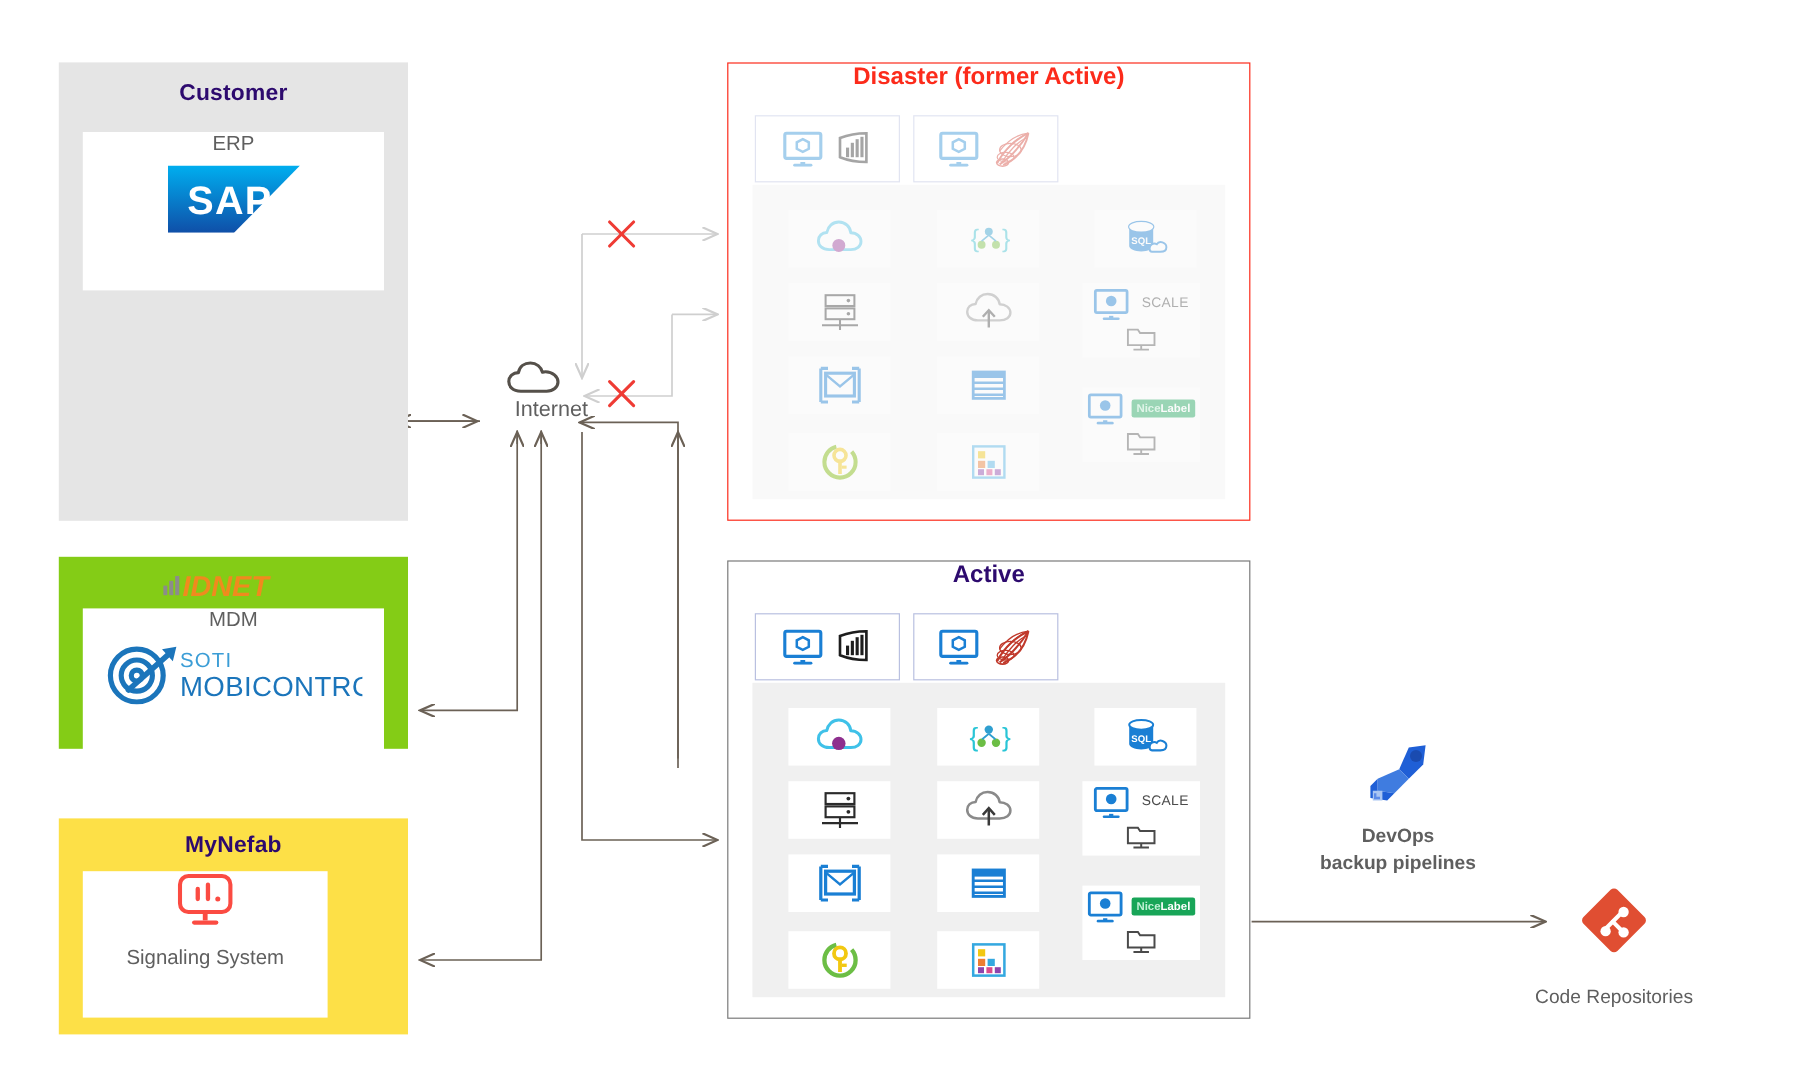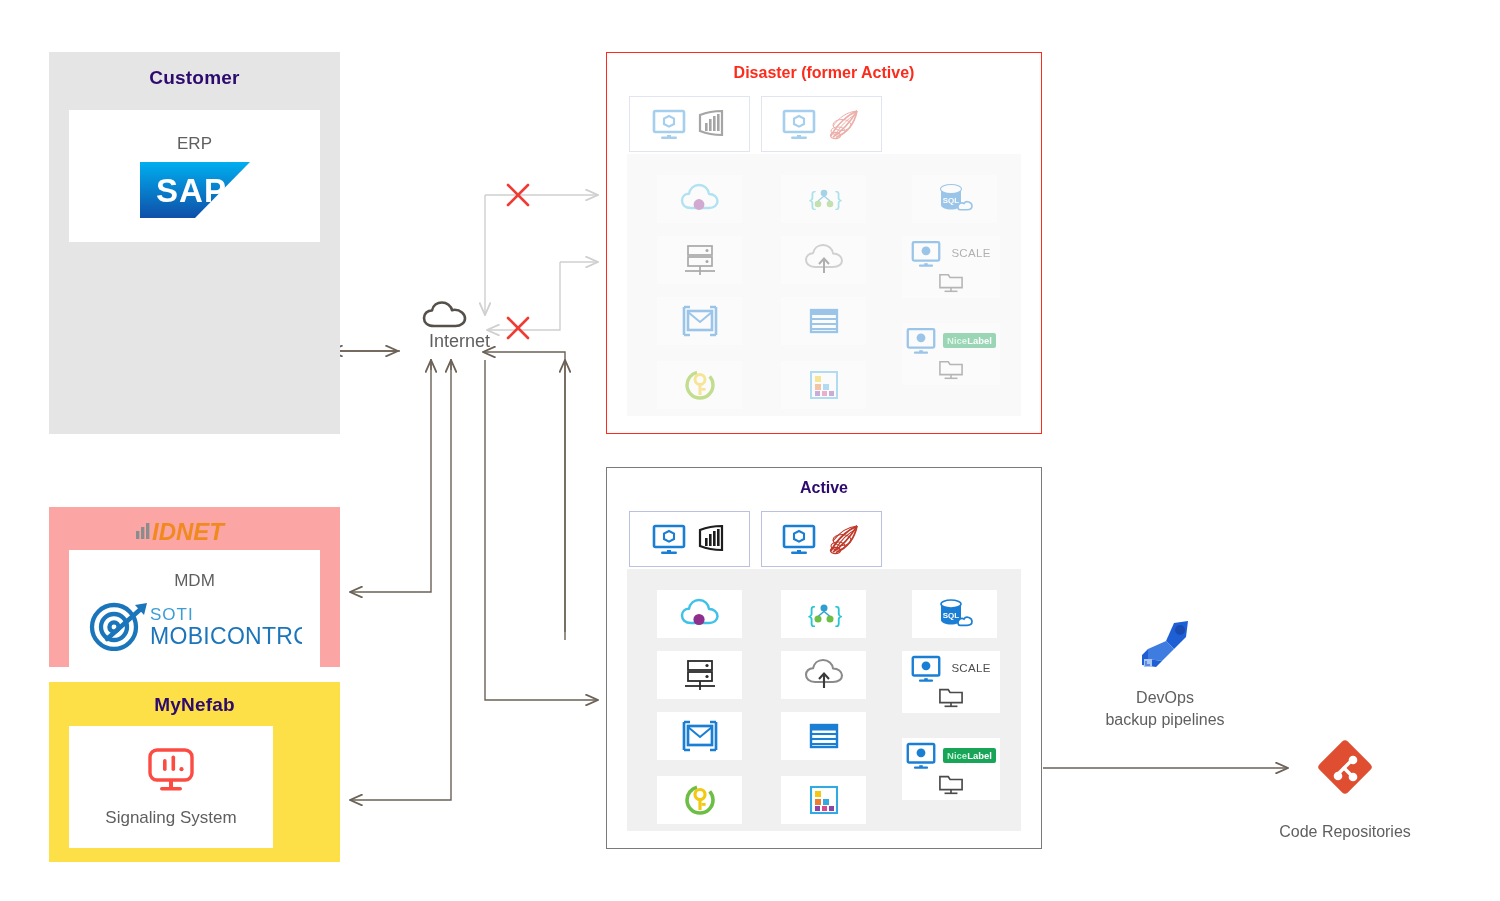--- a/index.html
+++ b/index.html
@@ -14,49 +14,49 @@
   .abs { position:absolute; }
 
   
   .panel { position:absolute; }
   .panel-title {
     text-align:center; font-weight:bold; font-size:19px;
     letter-spacing:.2px;
   }
   .white-card {
     background:#ffffff; position:absolute;
-    display:flex; flex-direction:column; align-items:center; justify-content:center;
+    display:flex; flex-direction:column; align-items:center; 
   }
   .card-label { font-size:17px; color:#5f5f5f; }
 
   #customer-panel { left:49px; top:52px; width:291px; height:382px; background:#e5e5e5; }
   #customer-panel .panel-title { color:#2d0a6e; margin-top:15px; }
   #customer-erp-card { left:20px; top:58px; width:251px; height:132px; }
   #customer-mw-card  { left:20px; top:238px; width:251px; height:125px; }
 
-  #idnet-panel { left:49px; top:507px; width:291px; height:160px; background:#fca5a5; }
+  #idnet-panel { left:49px; top:464px; width:291px; height:160px; background:#84cc16; }
   #idnet-logo-wrap { margin-top:10px; display:flex; justify-content:center; }
   #idnet-mdm-card { left:20px; top:43px; width:251px; height:122px; }
 
   #mynefab-panel { left:49px; top:682px; width:291px; height:180px; background:#fde047; }
   #mynefab-panel .panel-title { color:#2d0a6e; margin-top:12px; }
   #mynefab-card { left:20px; top:44px; width:204px; height:122px; }
 
   
   .sap-logo { width:110px; height:56px; position:relative; margin-top:8px; }
 
   
   #internet-node { left:400px; top:300px; width:90px; text-align:right; }
   #internet-label { font-size:18px; color:#5f5f5f; margin-top:1px; }
 
   
   .cluster { position:absolute; background:#fff; }
   #disaster-cluster { left:606px; top:52px; width:436px; height:382px; border:1.6px solid #fc2b1b; }
   #active-cluster   { left:606px; top:467px; width:436px; height:382px; border:1.3px solid #7a7a7a; }
-  .cluster-title { text-align:center; font-weight:bold; font-size:16px; margin-top:11px; }
+  .cluster-title { text-align:center; font-weight:bold; font-size:20px; }
   #disaster-cluster .cluster-title { color:#fc2b1b; }
   #active-cluster .cluster-title { color:#2d0a6e; }
 
   .vm-box { position:absolute; border:1px solid #b9c0e0; background:#fff;
             display:flex; align-items:center; justify-content:center; gap:10px; }
   .gray-panel { position:absolute; background:#f0f0f0; }
   .svc { position:absolute; background:#ffffff;
          display:flex; align-items:center; justify-content:center; }
   .svc.dual { flex-direction:column; gap:2px;text-align:right; }
   .svc-text { font-size:11.5px; color:#4c4c4c; letter-spacing:.3px; }
@@ -65,21 +65,21 @@
     background:#18a558; color:#fff; font-size:9.5px; font-weight:bold;
     padding:2px 4px; border-radius:2px; letter-spacing:0;
     font-family:"Liberation Sans", sans-serif;
   }
   .nicelabel-badge .nl-light { color:#bff0d4; }
 
   .faded { opacity:.42; }
 
   
   #devops-node { left:1085px; top:615px; width:160px; text-align:center; }
-  #devops-label { font-size:16px; color:#5f5f5f; line-height:1.35; margin-top:10px; }
+  #devops-label { font-size:16px; color:#5f5f5f; line-height:1.35; margin-top:10px;font-weight:bold; }
   #coderepo-node { left:1265px; top:735px; width:160px; text-align:center; }
   #coderepo-label { font-size:16px; color:#5f5f5f; margin-top:24px; }
 
   svg.icon { display:block; }
 </style>
 </head>
 <body>
 
 <svg id="canvas" viewBox="0 0 1500 901">
   <defs>

